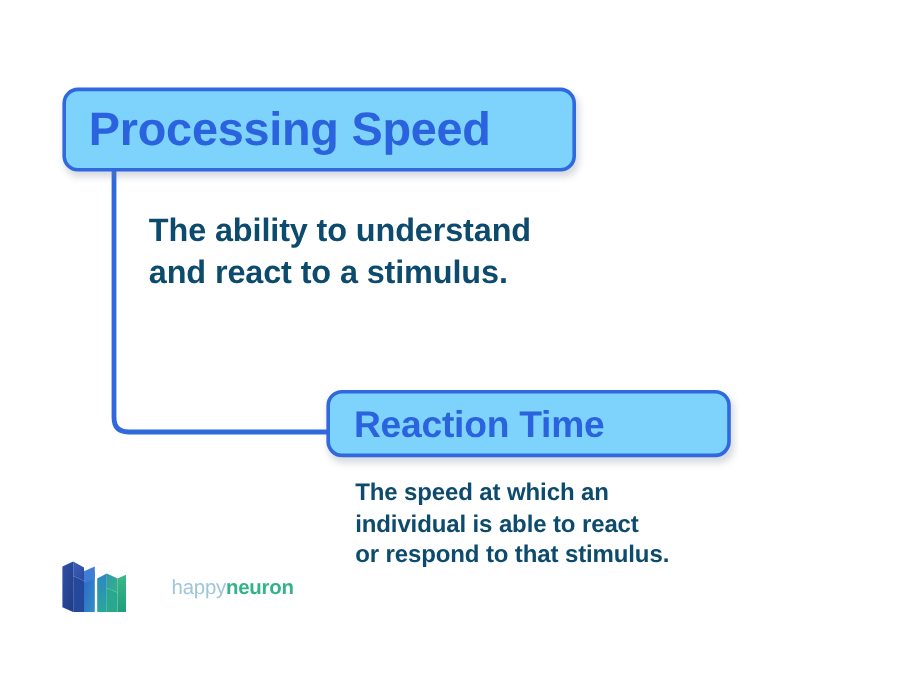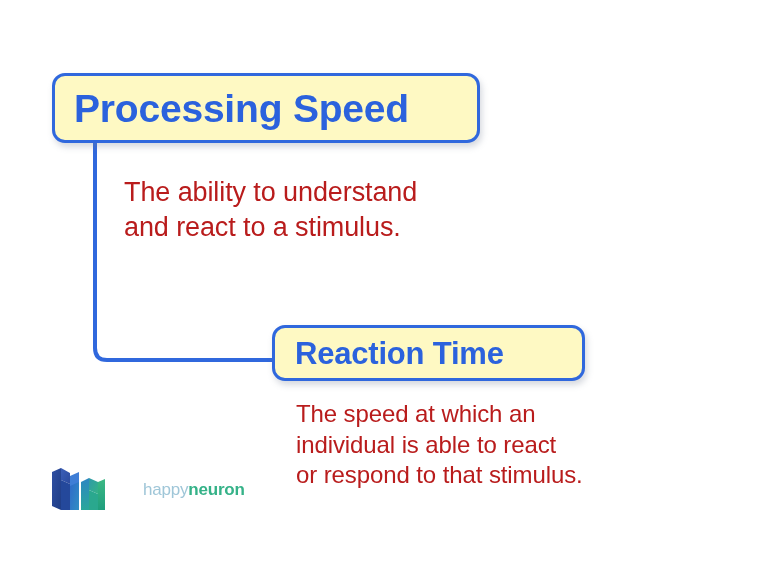--- a/index.html
+++ b/index.html
@@ -28,21 +28,21 @@
     width: 768px; height: 568px;
     z-index: 1;
     pointer-events: none;
   }
 
   
   .concept-box {
     position: absolute;
     z-index: 3;
     box-sizing: border-box;
-    background: #fef9c3;
+    background: #7dd3fc;
     border: 3px solid #3068dd;
     border-radius: 13px;
     box-shadow: 2px 4px 6px rgba(120,130,150,0.30);
     display: flex;
     align-items: center;
   }
   .concept-title {
     font-weight: bold;
     color: #2b62dd;
     letter-spacing: -0.2px;
@@ -57,48 +57,48 @@
     height: 70px;
     padding-left: 19px;
   }
   #box-processing-speed .concept-title {
     font-size: 39px;
   }
 
   #box-reaction-time {
     left: 272px;
     top: 325px;
-    width: 313px;
+    width: 337px;
     height: 56px;
     padding-left: 20px;
     text-align: right;
   }
   #box-reaction-time .concept-title {
     font-size: 31px;
   }
 
   
   .description {
     position: absolute;
     z-index: 3;
-    color: #b91c1c;
-    font-weight: 400;
+    color: #0c4a6e;
+    font-weight: 700;
     line-height: 1.28;
     letter-spacing: -0.1px;
     white-space: pre-line;
   }
   #desc-processing-speed {
     left: 124px;
     top: 175px;
     font-size: 27px;
   }
   #desc-reaction-time {
     left: 296px;
     top: 399px;
-    font-size: 24px;
+    font-size: 20px;
   }
 
   
   #brand-logo {
     position: absolute;
     z-index: 3;
     left: 50px;
     top: 466px;
     display: flex;
     align-items: center;

